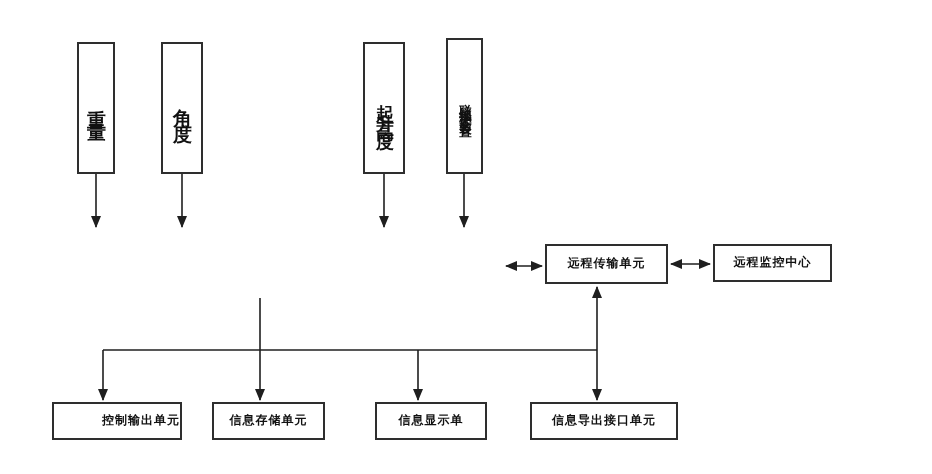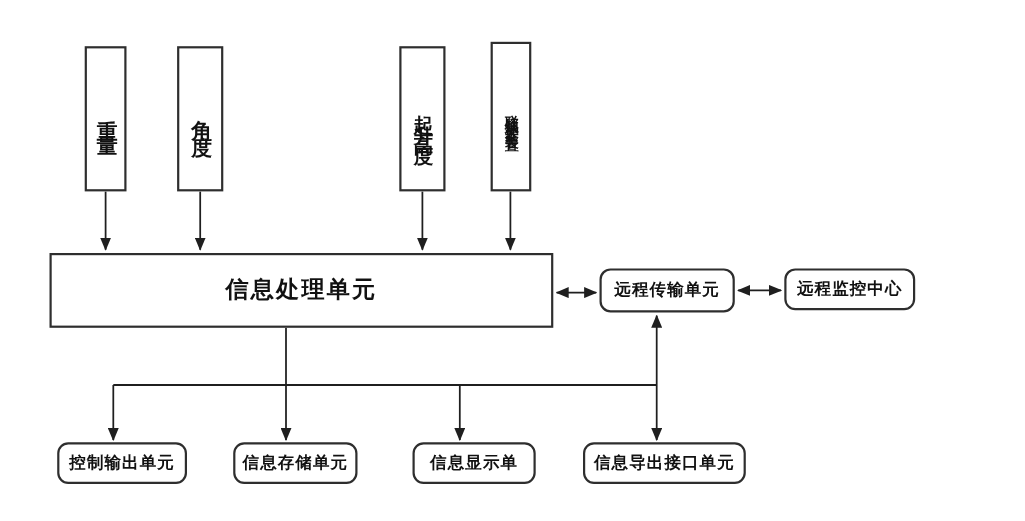--- a/index.html
+++ b/index.html
@@ -33,21 +33,21 @@
     line-height: 1.1;
   }
   .vnode {
     writing-mode: vertical-rl;
     text-orientation: upright;
   }
   .v-wide  { font-size: 19px; letter-spacing: 14px; }
   .v-mid   { font-size: 18px; letter-spacing: 9px; }
   .v-tight { font-size: 12.5px; letter-spacing: 3px; }
   .big     { font-size: 21px; letter-spacing: 2px; }
-  .small   { font-size: 15px; letter-spacing: 1px; border-radius: 10px; }
+  .small   { font-size: 12px; letter-spacing: 1px; }
 </style>
 </head>
 <body>
 
 <div class="canvas">
 
   <svg class="wires" viewBox="0 0 932 474" xmlns="http://www.w3.org/2000/svg">
     <defs>
       <marker id="ah" viewBox="0 0 12 10" refX="11" refY="5" markerWidth="12" markerHeight="10" orient="auto-start-reverse" markerUnits="userSpaceOnUse">
         <path d="M0,0 L12,5 L0,10 Z" fill="#1f1f1f"></path>
@@ -78,33 +78,30 @@
   </div>
 
   <div class="node vnode v-mid" style="left:363px; top:42px; width:42px; height:132px;">
     <span>起升高度</span>
   </div>
 
   <div class="node vnode v-tight" style="left:446px; top:38px; width:37px; height:136px;">
     <span>联锁保护安全装置</span>
   </div>
 
-  <div class="node big" style="left:45px; top:230px; width:458px; height:68px;">
-    <span>信息处理单元</span>
-  </div>
 
   <div class="node small" style="left:545px; top:244px; width:123px; height:40px;">
     <span>远程传输单元</span>
   </div>
 
   <div class="node small" style="left:713px; top:244px; width:119px; height:38px;">
     <span>远程监控中心</span>
   </div>
 
-  <div class="node small" style="left:52px; top:402px; width:118px; height:38px;">
+  <div class="node small" style="left:52px; top:402px; width:130px; height:38px;justify-content:flex-end;">
     <span>控制输出单元</span>
   </div>
 
   <div class="node small" style="left:212px; top:402px; width:113px; height:38px;">
     <span>信息存储单元</span>
   </div>
 
   <div class="node small" style="left:375px; top:402px; width:112px; height:38px;">
     <span>信息显示单</span>
   </div>

